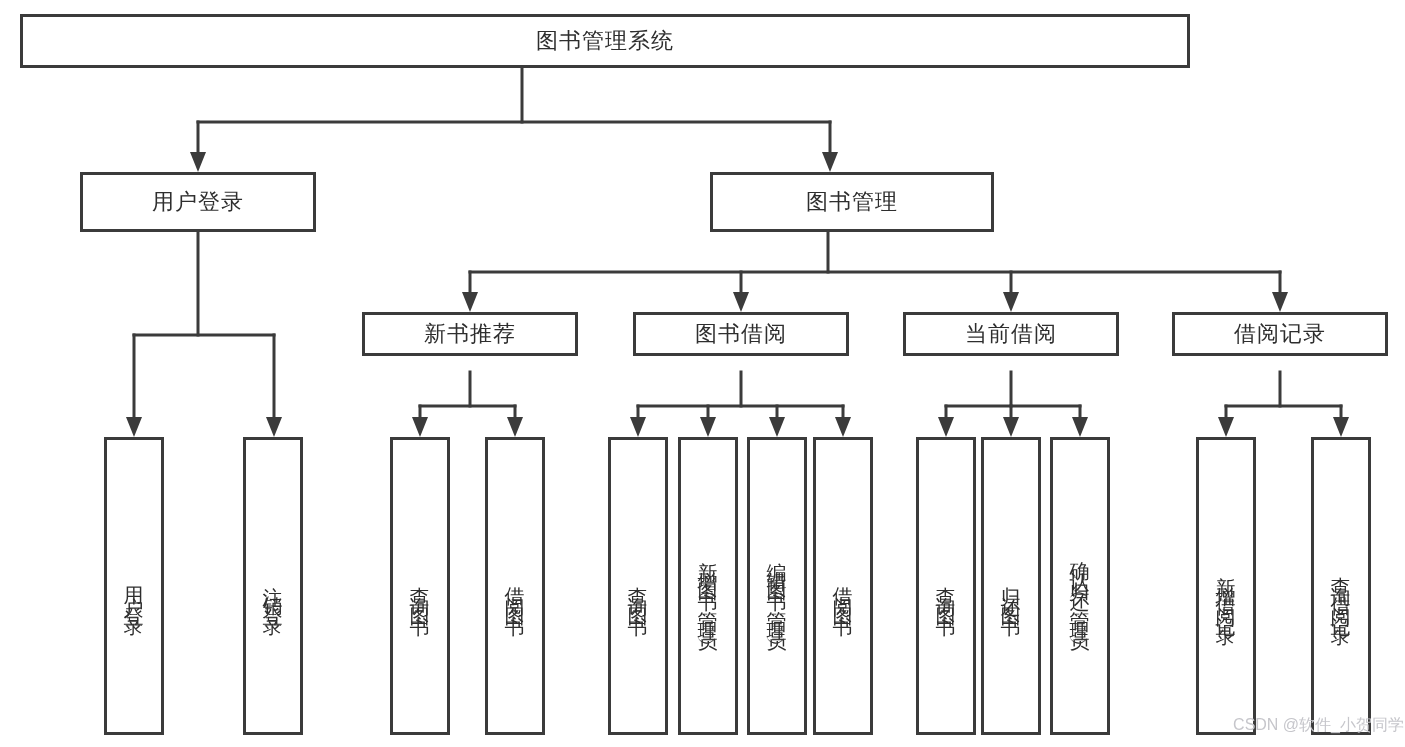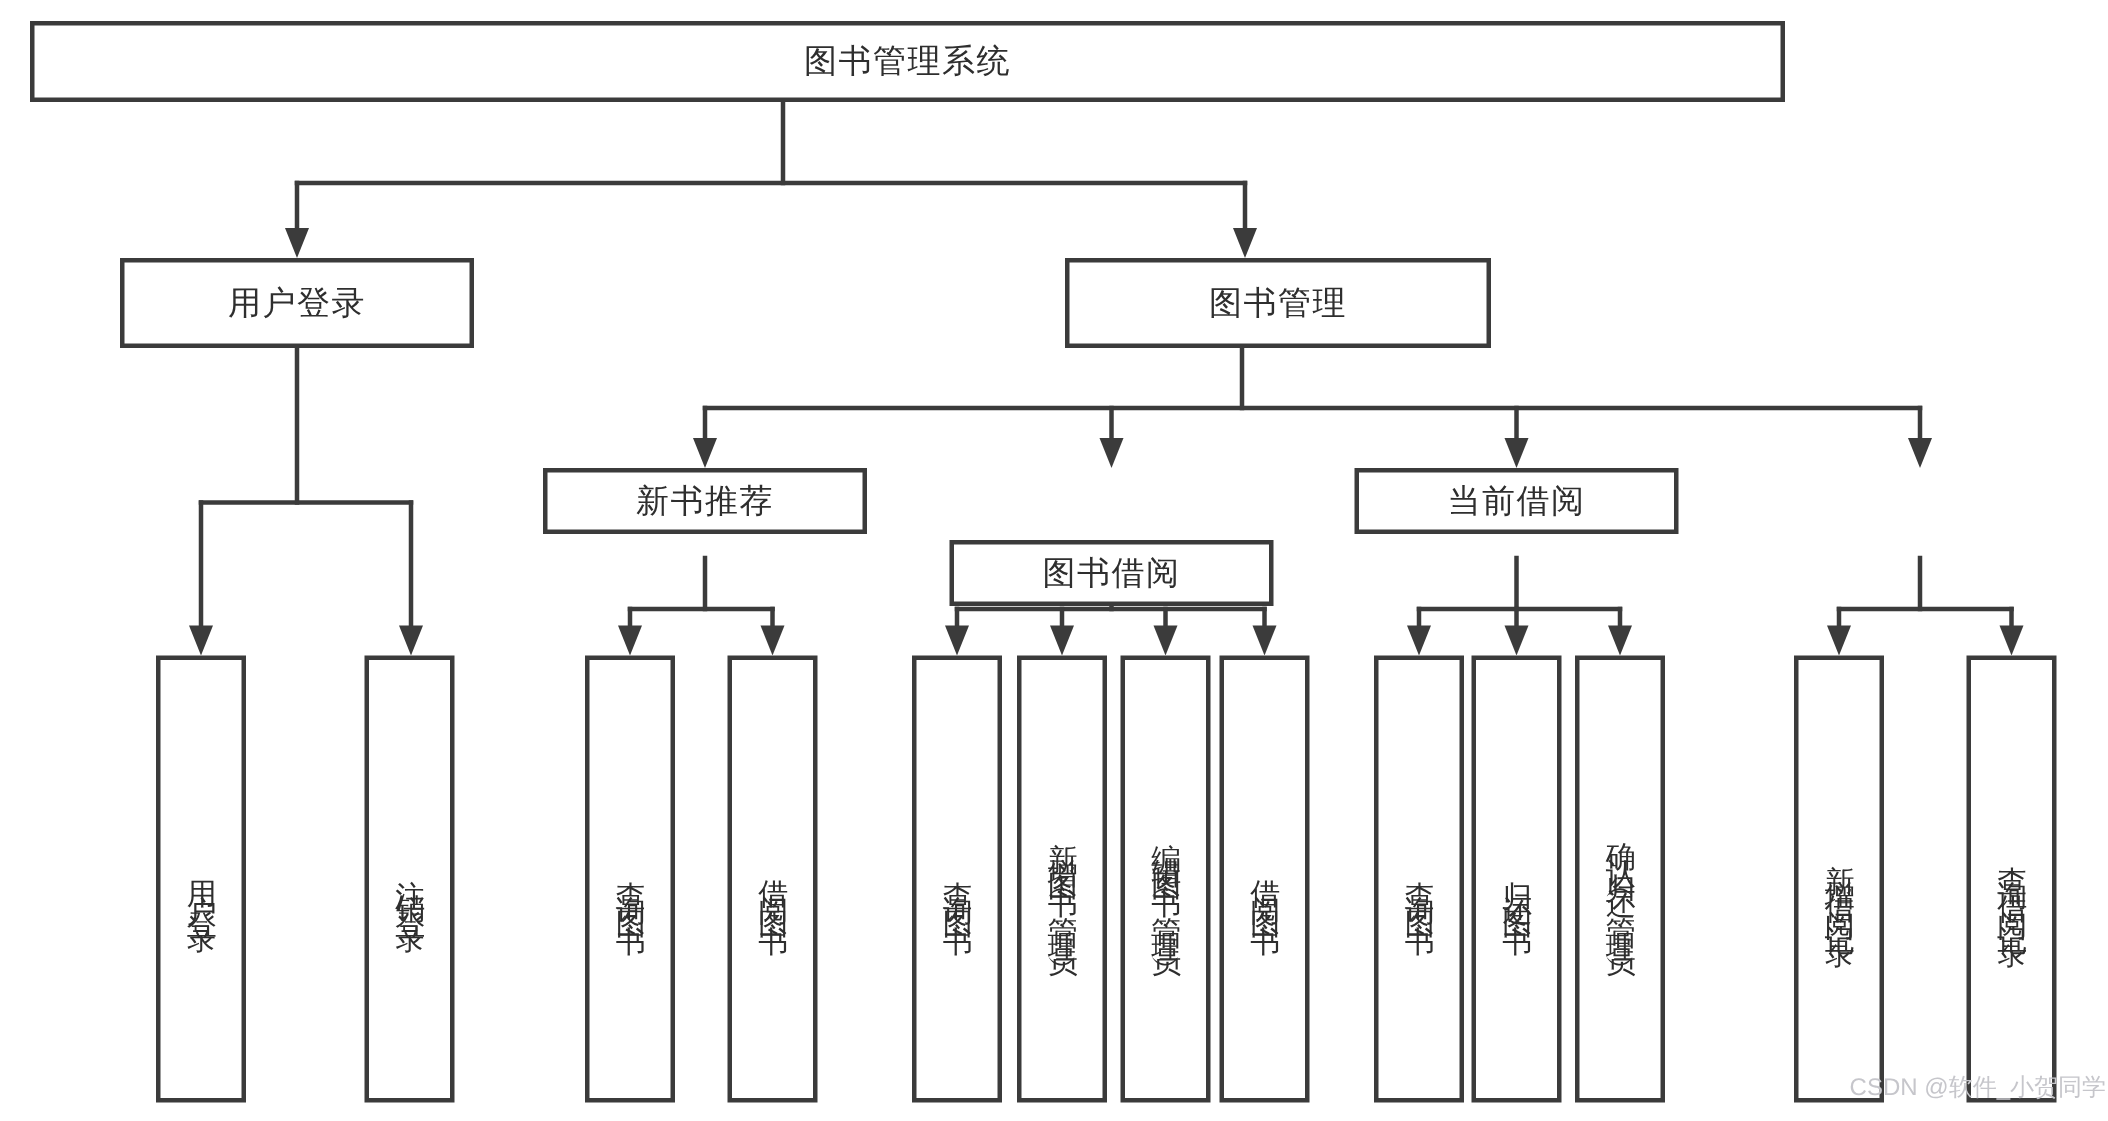--- a/index.html
+++ b/index.html
@@ -62,21 +62,21 @@
   }
 
   
   .n-root  { left: 20px;   top: 14px;  width: 1170px; height: 54px; }
 
   .n-login { left: 80px;   top: 172px; width: 236px;  height: 60px; }
   .n-mgmt  { left: 710px;  top: 172px; width: 284px;  height: 60px; text-align: right; }
 
   .n-l3    { top: 312px; width: 216px; height: 44px; }
   .n-rec   { left: 362px;  }
-  .n-bor   { left: 633px; margin-top: 48px;  }
+  .n-bor   { left: 633px;  }
   .n-cur   { left: 903px;  }
   .n-his   { left: 1172px; }
 
   .leaf    { top: 437px; width: 60px; height: 298px; }
   .lf-a1 { left: 104px;  }
   .lf-a2 { left: 243px;  }
   .lf-b1 { left: 390px;  }
   .lf-b2 { left: 485px;  }
   .lf-c1 { left: 608px;  }
   .lf-c2 { left: 678px;  }
@@ -180,20 +180,23 @@
 
   <div class="box hbox n-l3 n-rec">
     <span>新书推荐</span>
   </div>
   <div class="box hbox n-l3 n-bor">
     <span>图书借阅</span>
   </div>
   <div class="box hbox n-l3 n-cur">
     <span>当前借阅</span>
   </div>
+  <div class="box hbox n-l3 n-his">
+    <span>借阅记录</span>
+  </div>
 
   <div class="box vbox leaf lf-a1">
     <span>用户登录</span>
   </div>
   <div class="box vbox leaf lf-a2">
     <span>注销登录</span>
   </div>
 
   <div class="box vbox leaf lf-b1">
     <span>查询图书</span>

